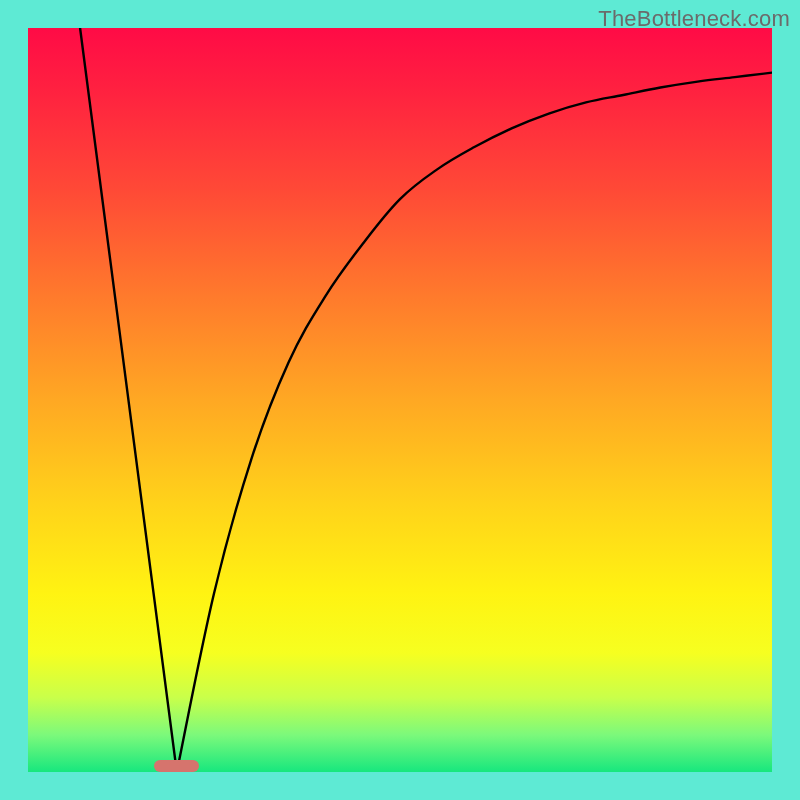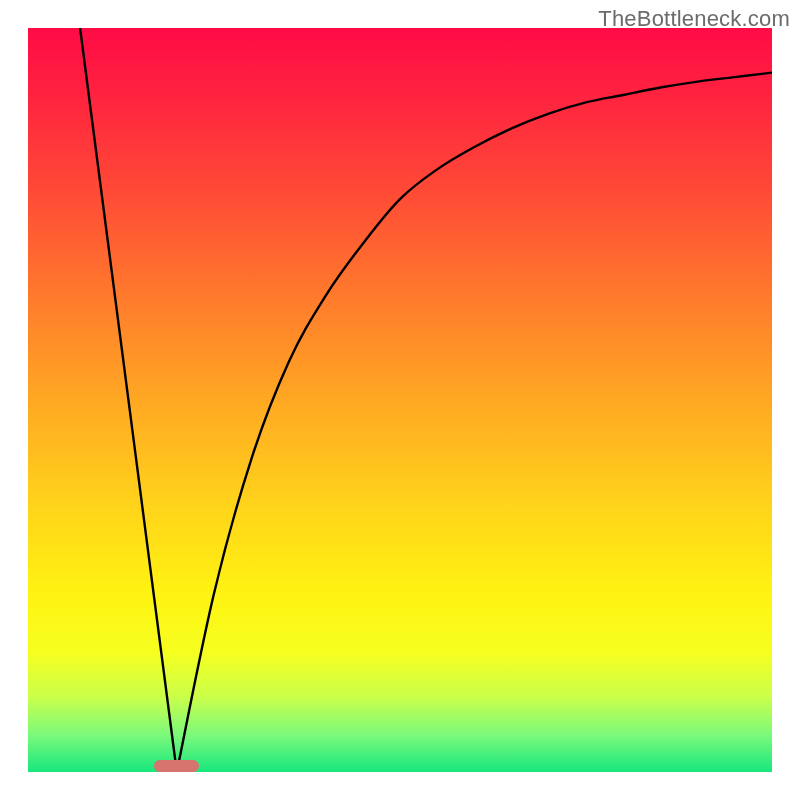--- a/index.html
+++ b/index.html
@@ -7,21 +7,21 @@
     padding: 0;
     width: 800px;
     height: 800px;
     overflow: hidden;
     background: #000;
     font-family: Arial, Helvetica, sans-serif;
   }
   .frame {
     position: absolute;
     inset: 0;
-    background: #ffffff;
+    background: #5eead4;
   }
   .plot {
     position: absolute;
     left: 28px;
     top: 28px;
     width: 744px;
     height: 744px;
     overflow: hidden;
   }
   .gradient {

